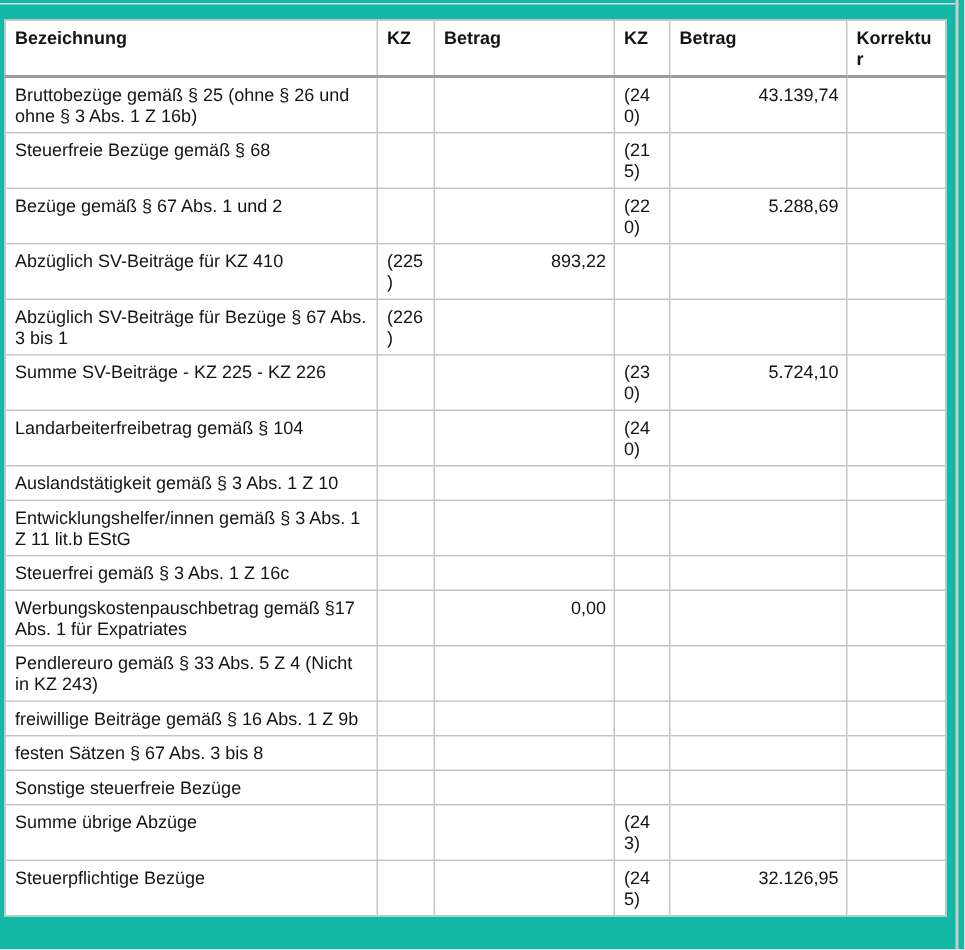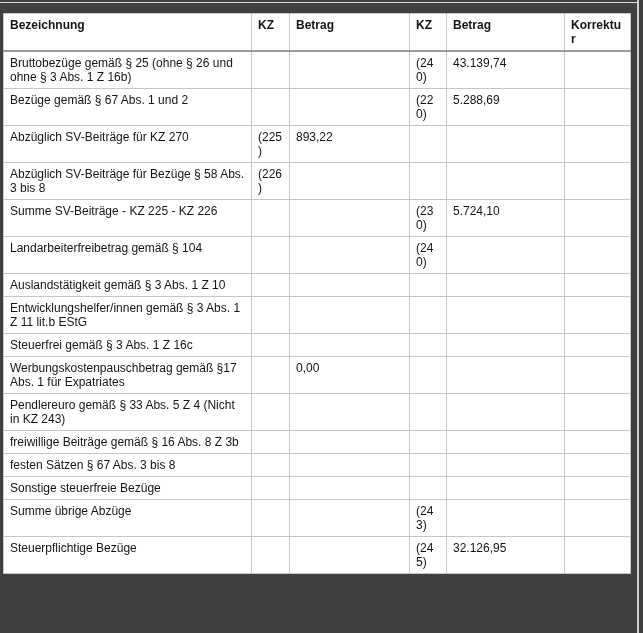--- a/index.html
+++ b/index.html
@@ -2,21 +2,21 @@
 <html><head>
 <meta charset="utf-8">
 <style>
   * { margin: 0; padding: 0; box-sizing: border-box; }
   html, body {
     width: 643px; height: 633px;
     background: #ffffff;
     font-family: "Liberation Sans", sans-serif;
     overflow: hidden;
   }
-  .page { position: relative; width: 643px; height: 633px; background: #404040; }
+  .page { position: relative; width: 643px; height: 633px; background: #14b8a6; }
   .top-line {
     position: absolute; top: 2px; left: 0;
     width: 637px; height: 1px; background: #dcdcdc;
   }
   .right-line {
     position: absolute; top: 0; left: 637px;
     width: 2px; height: 633px; background: #cccccc;
   }
   table.lz-table {
     position: absolute; top: 13px; left: 3px;
@@ -33,21 +33,21 @@
     line-height: 14px;
     vertical-align: top;
     text-align: left;
     overflow: hidden;
     word-wrap: break-word;
   }
   .lz-table th {
     font-weight: bold;
     border-bottom: 2px solid #9c9c9c;
   }
-  .lz-table td.amount { text-align: left; padding-right: 5px; }
+  .lz-table td.amount { text-align: right; padding-right: 5px; }
   col.c-bez { width: 248px; }
   col.c-kz1 { width: 38px; }
   col.c-b1  { width: 120px; }
   col.c-kz2 { width: 37px; }
   col.c-b2  { width: 118px; }
   col.c-kor { width: 66px; }
 </style>
 </head>
 <body>
 
@@ -76,37 +76,45 @@
     <tbody id="rows">
         <tr>
           <td class="bez">Bruttobezüge gemäß § 25 (ohne § 26 und ohne § 3 Abs. 1 Z 16b)</td>
           <td class="kz">&nbsp;</td>
           <td class="amount">&nbsp;</td>
           <td class="kz">(240)</td>
           <td class="amount">43.139,74</td>
           <td class="kor">&nbsp;</td>
         </tr>
         <tr>
+          <td class="bez">Steuerfreie Bezüge gemäß § 68</td>
+          <td class="kz">&nbsp;</td>
+          <td class="amount">&nbsp;</td>
+          <td class="kz">(215)</td>
+          <td class="amount">&nbsp;</td>
+          <td class="kor">&nbsp;</td>
+        </tr>
+        <tr>
           <td class="bez">Bezüge gemäß § 67 Abs. 1 und 2</td>
           <td class="kz">&nbsp;</td>
           <td class="amount">&nbsp;</td>
           <td class="kz">(220)</td>
           <td class="amount">5.288,69</td>
           <td class="kor">&nbsp;</td>
         </tr>
         <tr>
-          <td class="bez">Abzüglich SV-Beiträge für KZ 270</td>
+          <td class="bez">Abzüglich SV-Beiträge für KZ 410</td>
           <td class="kz">(225)</td>
           <td class="amount">893,22</td>
           <td class="kz">&nbsp;</td>
           <td class="amount">&nbsp;</td>
           <td class="kor">&nbsp;</td>
         </tr>
         <tr>
-          <td class="bez">Abzüglich SV-Beiträge für Bezüge § 58 Abs. 3 bis 8</td>
+          <td class="bez">Abzüglich SV-Beiträge für Bezüge § 67 Abs. 3 bis 1</td>
           <td class="kz">(226)</td>
           <td class="amount">&nbsp;</td>
           <td class="kz">&nbsp;</td>
           <td class="amount">&nbsp;</td>
           <td class="kor">&nbsp;</td>
         </tr>
         <tr>
           <td class="bez">Summe SV-Beiträge - KZ 225 - KZ 226</td>
           <td class="kz">&nbsp;</td>
           <td class="amount">&nbsp;</td>
@@ -156,21 +164,21 @@
         </tr>
         <tr>
           <td class="bez">Pendlereuro gemäß § 33 Abs. 5 Z 4 (Nicht in KZ 243)</td>
           <td class="kz">&nbsp;</td>
           <td class="amount">&nbsp;</td>
           <td class="kz">&nbsp;</td>
           <td class="amount">&nbsp;</td>
           <td class="kor">&nbsp;</td>
         </tr>
         <tr>
-          <td class="bez">freiwillige Beiträge gemäß § 16 Abs. 8 Z 3b</td>
+          <td class="bez">freiwillige Beiträge gemäß § 16 Abs. 1 Z 9b</td>
           <td class="kz">&nbsp;</td>
           <td class="amount">&nbsp;</td>
           <td class="kz">&nbsp;</td>
           <td class="amount">&nbsp;</td>
           <td class="kor">&nbsp;</td>
         </tr>
         <tr>
           <td class="bez">festen Sätzen § 67 Abs. 3 bis 8</td>
           <td class="kz">&nbsp;</td>
           <td class="amount">&nbsp;</td>

